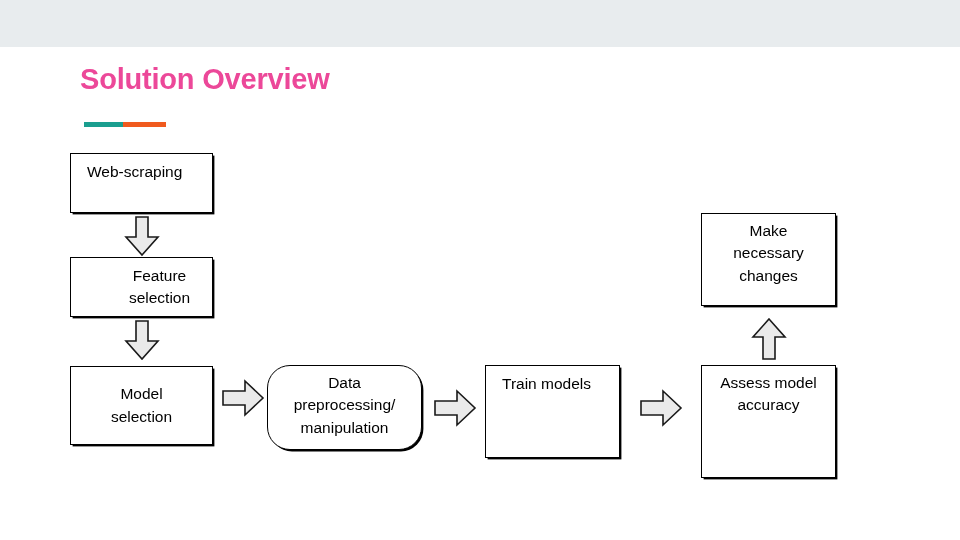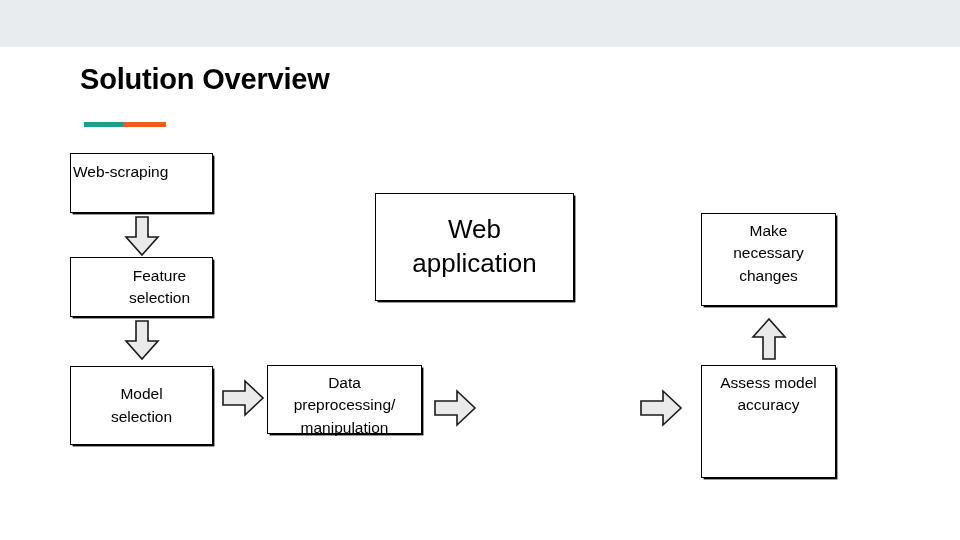--- a/index.html
+++ b/index.html
@@ -27,21 +27,21 @@
     height: 47px;
     background: #e8ecee;
   }
   
   .slide-title {
     position: absolute;
     left: 80px;
     top: 64px;
     font-size: 29px;
     font-weight: bold;
-    color: #000000;
+    color: #ec4899;
     letter-spacing: -0.2px;
     line-height: 1.1;
     white-space: nowrap;
   }
   
   .accent-rule {
     position: absolute;
     left: 84px;
     top: 122px;
     width: 82px;
@@ -72,21 +72,21 @@
   }
   .node .node-label {
     display: block;
     width: 100%;
     white-space: pre-line;
   }
   
   .n-top-left {
     align-items: flex-start;
     justify-content: flex-start;
-    padding: 7px 2px;
+    padding: 7px 16px;
     text-align: left;
   }
   .n-top-center {
     align-items: flex-start;
     justify-content: center;
     padding: 6px 8px;
     text-align: center;
   }
   .n-center {
     align-items: center;
@@ -153,32 +153,35 @@
     <span class="node-label">Model
 selection</span>
   </div>
 
   <div class="arrow" style="left:222px; top:380px;">
     <svg width="42" height="36" viewBox="0 0 42 36">
       <polygon points="1,11 23,11 23,1 41,18 23,35 23,25 1,25"></polygon>
     </svg>
   </div>
 
-  <div class="node n-top-center" style="left:267px; top:365px; width:155px; height:69px;">
+  <div class="node n-top-center" style="left:267px; top:365px; width:155px; height:85px;border-radius:23px;">
     <span class="node-label">Data
 preprocessing/
 manipulation</span>
   </div>
 
   <div class="arrow" style="left:434px; top:390px;">
     <svg width="42" height="36" viewBox="0 0 42 36">
       <polygon points="1,11 23,11 23,1 41,18 23,35 23,25 1,25"></polygon>
     </svg>
   </div>
 
+  <div class="node n-top-left" style="left:485px; top:365px; width:135px; height:93px;">
+    <span class="node-label">Train models</span>
+  </div>
 
   <div class="arrow" style="left:640px; top:390px;">
     <svg width="42" height="36" viewBox="0 0 42 36">
       <polygon points="1,11 23,11 23,1 41,18 23,35 23,25 1,25"></polygon>
     </svg>
   </div>
 
   <div class="node n-top-center" style="left:701px; top:365px; width:135px; height:113px;">
     <span class="node-label">Assess model
 accuracy</span>
@@ -189,18 +192,14 @@
       <polygon points="17,1 33,19 23,19 23,41 11,41 11,19 1,19"></polygon>
     </svg>
   </div>
 
   <div class="node n-top-center" style="left:701px; top:213px; width:135px; height:93px;">
     <span class="node-label">Make
 necessary
 changes</span>
   </div>
 
-  <div class="node n-center big" style="left:375px; top:193px; width:199px; height:108px;">
-    <span class="node-label">Web
-application</span>
-  </div>
 
 </div>
 
 </body></html>

